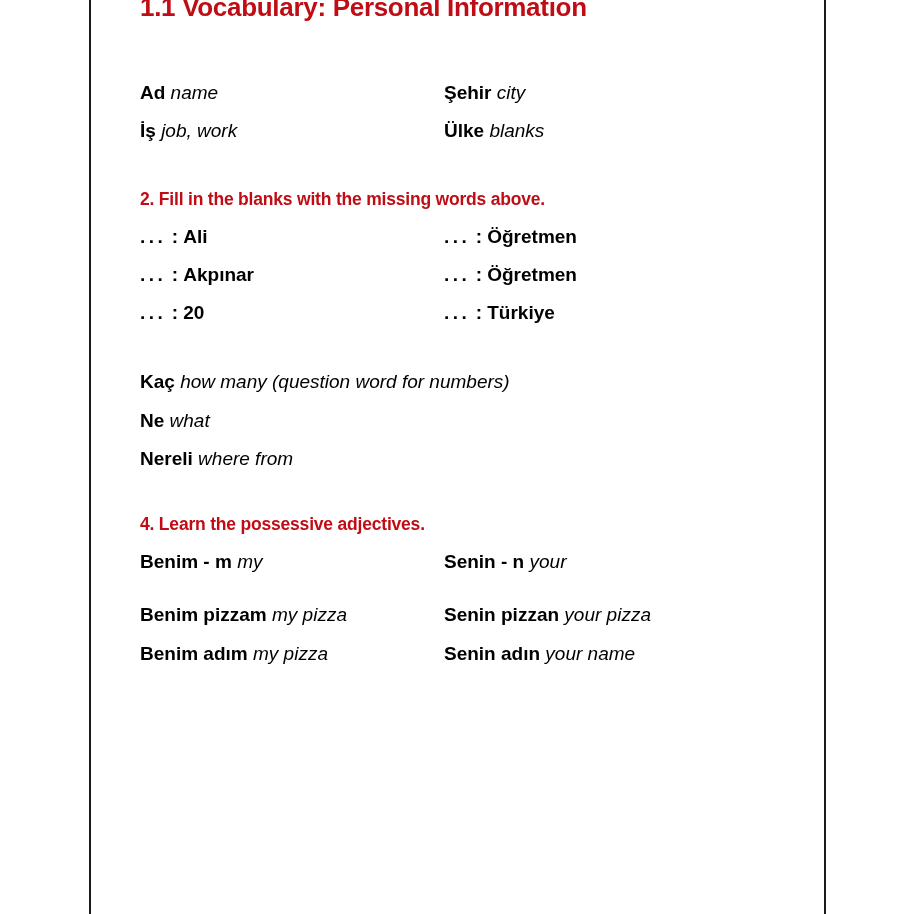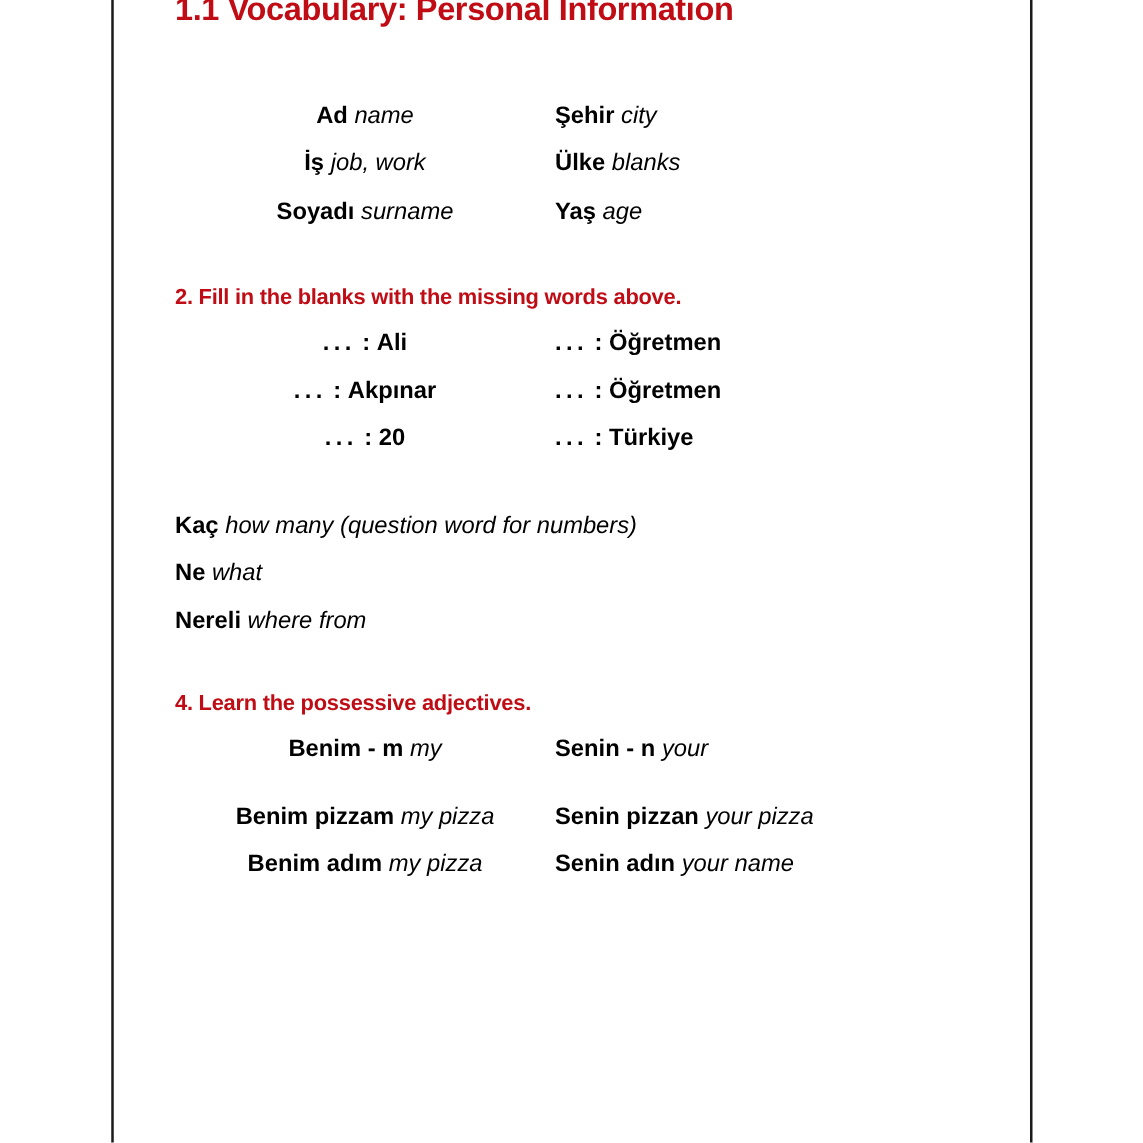--- a/index.html
+++ b/index.html
@@ -72,21 +72,20 @@
   }
 
   .rows {
     display: block;
   }
 
   .row {
     display: flex;
     align-items: baseline;
     margin-bottom: 17px;
-    text-align: center;
   }
   .row:last-child { margin-bottom: 0; }
 
   .row.gap-after { margin-bottom: 32px; }
 
   .cell {
     font-size: 19px;
     line-height: 1.12;
     white-space: nowrap;
   }
@@ -137,24 +136,20 @@
         <div class="row">
           <div class="cell cell-left"><span class="tr">Ad</span><span class="sp"> </span><span class="en">name</span></div>
           <div class="cell cell-right"><span class="tr">Şehir</span><span class="sp"> </span><span class="en">city</span></div>
         </div>
 
         <div class="row">
           <div class="cell cell-left"><span class="tr">İş</span><span class="sp"> </span><span class="en">job, work</span></div>
           <div class="cell cell-right"><span class="tr">Ülke</span><span class="sp"> </span><span class="en">blanks</span></div>
         </div>
 
-        <div class="row">
-          <div class="cell cell-left"><span class="tr">Soyadı</span><span class="sp"> </span><span class="en">surname</span></div>
-          <div class="cell cell-right"><span class="tr">Yaş</span><span class="sp"> </span><span class="en">age</span></div>
-        </div>
 
       </div>
     </div>
 
     <div class="section section-2">
       <div class="section-heading">2. Fill in the blanks with the missing words above.</div>
       <div class="rows">
 
         <div class="row">
           <div class="cell cell-left"><span class="blank">...</span><span class="sp"> </span><span class="colon">:</span><span class="sp"> </span><span class="answer">Ali</span></div>

